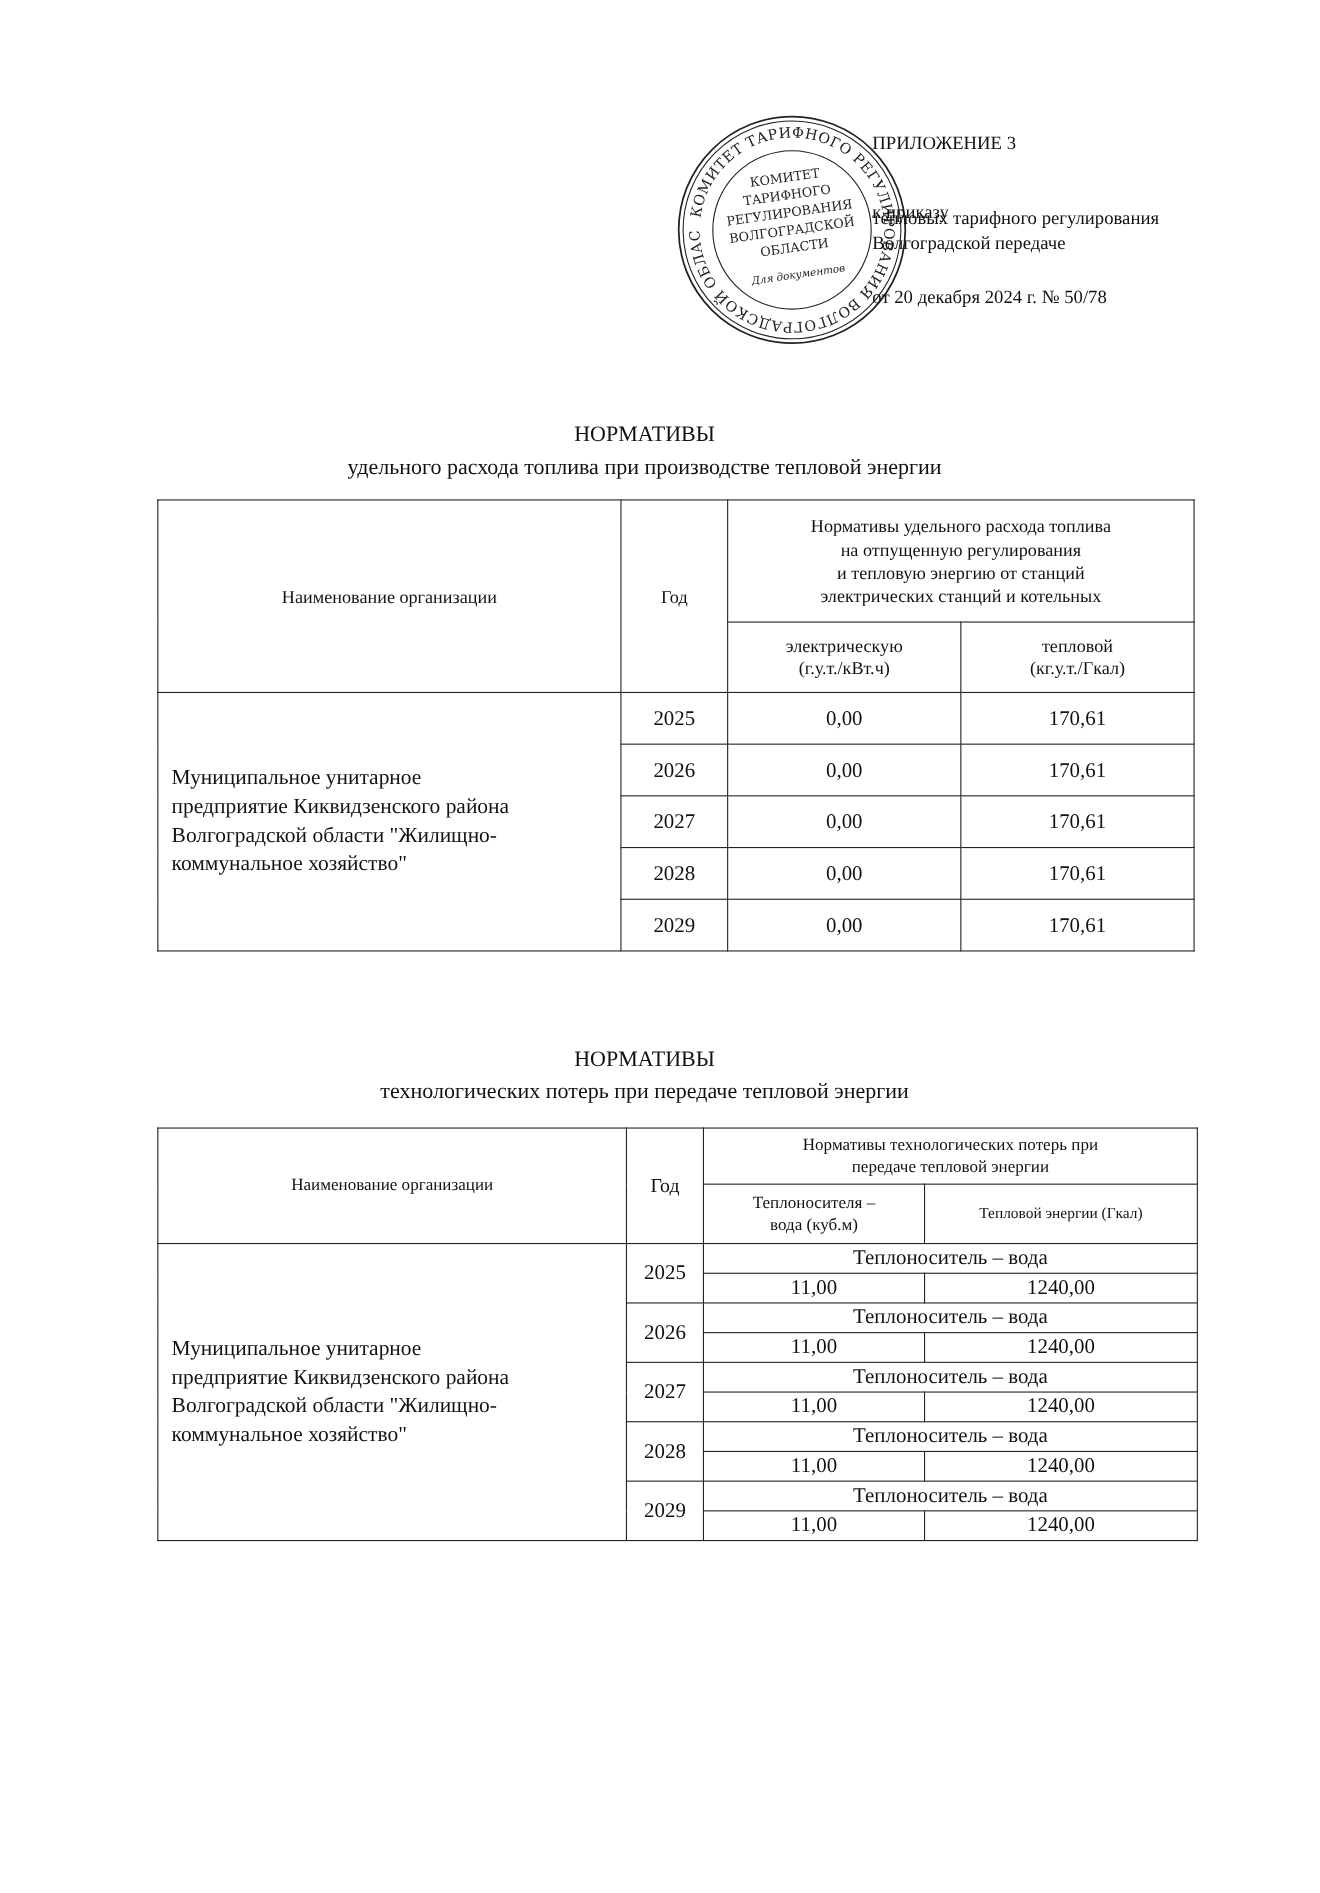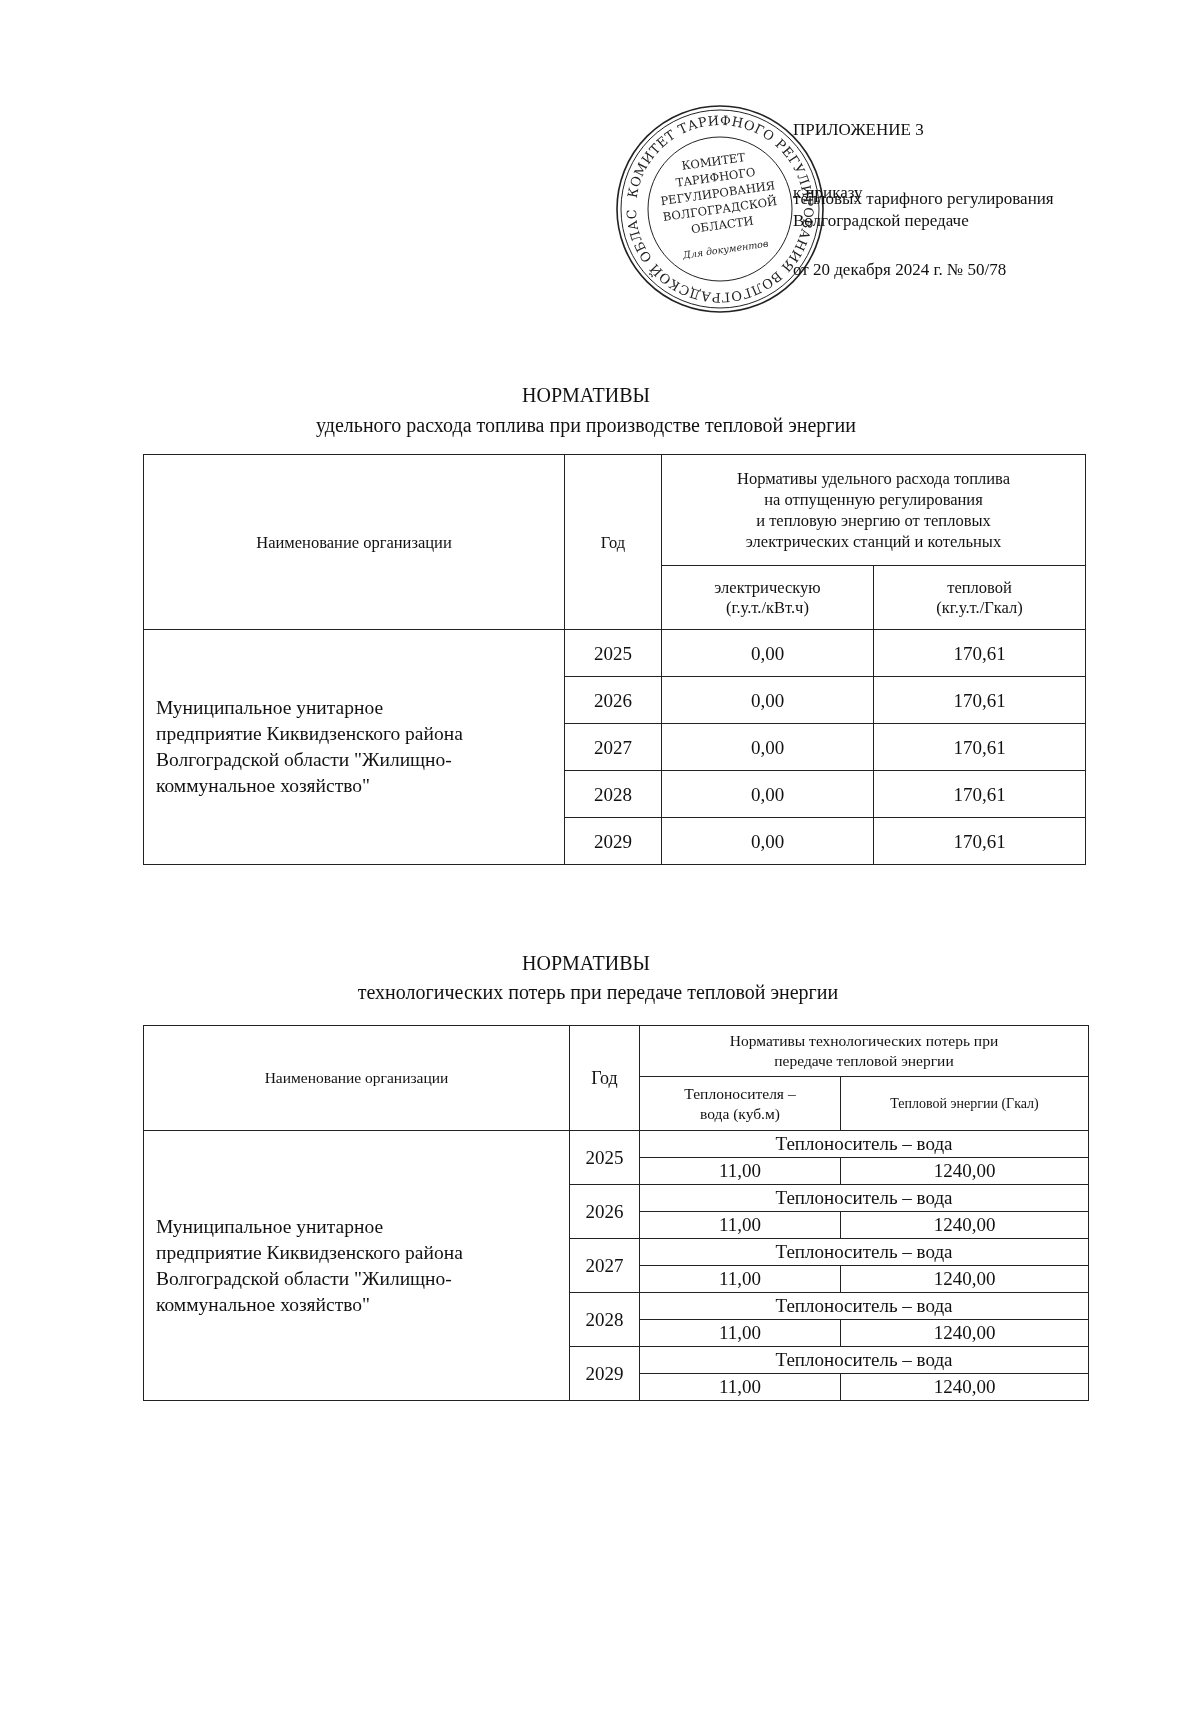--- a/index.html
+++ b/index.html
@@ -59,21 +59,21 @@
       <col style="width:212px">
       <col style="width:212px">
   </colgroup>
   <tbody>
       <tr style="height:111px;">
     <td rowspan="2"><span class="hdr-main">Наименование организации</span></td>
     <td rowspan="2"><span class="hdr-main">Год</span></td>
     <td colspan="2" class="hdr-main">
       <div>Нормативы удельного расхода топлива</div>
       <div>на отпущенную регулирования</div>
-      <div>и тепловую энергию от тепловых</div>
+      <div>и тепловую энергию от станций</div>
       <div>электрических станций и котельных</div>
     </td>
   </tr>
   <tr style="height:64px;">
     <td class="hdr-sub">
       <div>электрическую</div>
       <div>(г.у.т./кВт.ч)</div>
     </td>
     <td class="hdr-sub">
       <div>тепловой</div>
@@ -108,21 +108,21 @@
   </tr>
   <tr style="height:47px;">
     <td>2029</td>
     <td>0,00</td>
     <td>170,61</td>
   </tr>
 </tbody>
   </table>
 
 <div class="title" style="top:951px;">НОРМАТИВЫ</div>
-<div class="title" style="top:980px;padding-left:12px;">технологических потерь при передаче тепловой энергии</div>
+<div class="title" style="top:980px;">технологических потерь при передаче тепловой энергии</div>
 
 <table class="doc t2">
   <colgroup>
     <col style="width:426px">
       <col style="width:70px">
       <col style="width:201px">
       <col style="width:248px">
   </colgroup>
   <tbody>
       <tr style="height:51px;">

